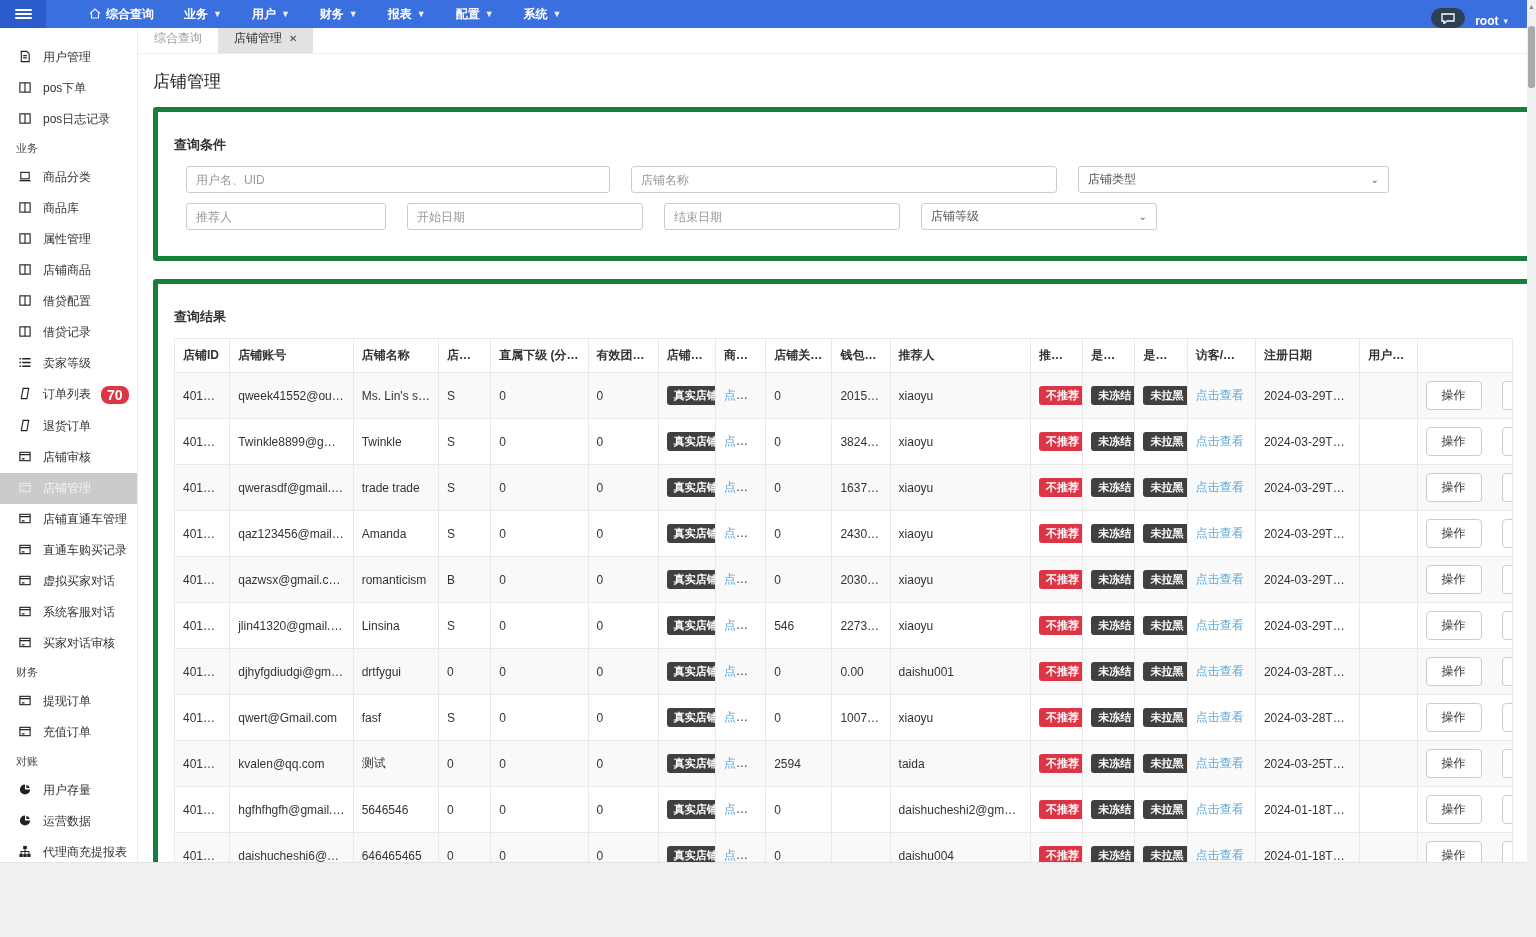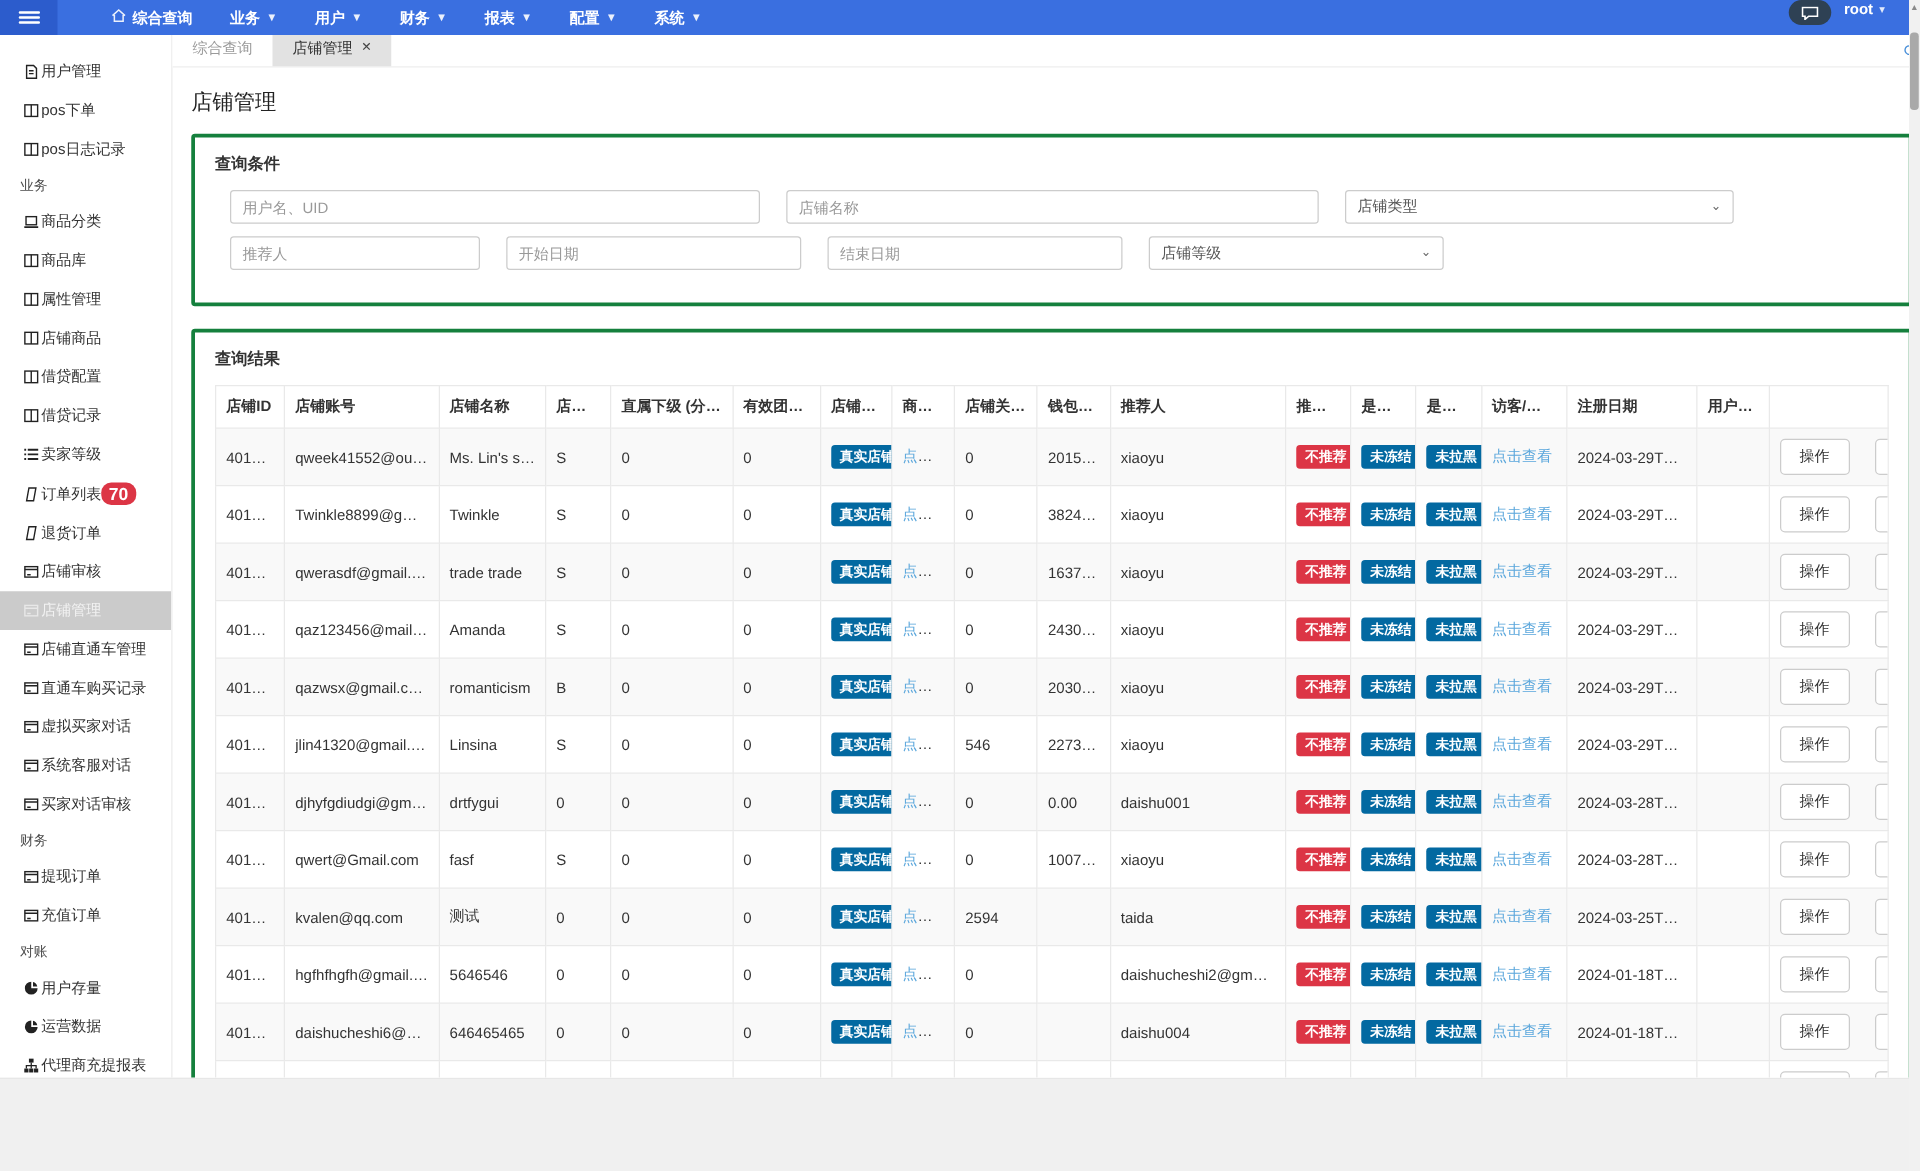--- a/index.html
+++ b/index.html
@@ -8,71 +8,71 @@
 
   
   .navbar { height:28px; background:#3a6fe0; display:flex; align-items:stretch; position:relative; z-index:5; }
   .nav-burger { width:46px; background:#2c5ccc; display:flex; align-items:center; justify-content:center; cursor:pointer; }
   .nav-burger span { display:block; width:17px; }
   .nav-burger i { display:block; height:2px; background:#fff; margin:2px 0; border-radius:1px; }
   .nav-menu { display:flex; align-items:stretch; margin-left:28px; }
   .nav-item { display:flex; align-items:center; gap:5px; padding:0 15px; color:#fff; font-size:12px; font-weight:bold; cursor:pointer; }
   .nav-item .glyph { font-size:11px; opacity:.9; }
   .nav-item .caret { font-size:9px; opacity:.9; }
-  .nav-right { margin-left:auto; display:flex; align-items:flex-start; padding-right:28px; gap:10px; }
+  .nav-right { margin-left:auto; display:flex; align-items:flex-end; padding-right:28px; gap:10px; }
   .chat-pill { width:34px; height:20px; border-radius:10px; background:#2e4154; display:flex; align-items:center; justify-content:center; cursor:pointer; }
   .chat-pill svg { display:block; }
   .nav-user { color:#fff; font-size:12px; font-weight:bold; display:flex; align-items:center; gap:5px; cursor:pointer; }
   .nav-user .caret { font-size:9px; opacity:.85; }
 
   
   .layout { display:flex; height:834px; background:#fff; }
   .sidebar { width:137px; background:#fff; padding-top:14px; flex:none; overflow:hidden; }
   .side-section { font-size:11px; color:#4a4a4a; padding:6px 6px 6px 16px; }
-  .side-item { display:flex; align-items:center; padding:7px 6px 7px 18px; font-size:12px; color:#333; cursor:pointer; }
+  .side-item { display:flex; align-items:flex-start; gap:10px; padding:7px 6px 7px 18px; font-size:12px; color:#333; cursor:pointer; }
   .side-item .icon { width:15px; height:14px; flex:none; color:#222; display:flex; align-items:center; }
   .side-item .icon svg { width:14px; height:13px; }
   .side-item.active { background:#cbcbcb; color:#f2f2f2; }
   .side-item.active .icon { color:#e8e8e8; }
   .side-badge { background:#dc3545; color:#fff; font-size:14px; border-radius:8px; padding:1px 6px; font-weight:bold; }
 
   .main { flex:1; display:flex; flex-direction:column; background:#fff; border-left:1px solid #ececec; }
 
   
   .tabbar { height:26px; display:flex; align-items:flex-end; background:#fff; border-bottom:1px solid #eee; position:relative; }
   .tab { font-size:12px; padding:6px 16px; color:#9a9a9a; cursor:pointer; display:flex; align-items:center; gap:7px; }
   .tab.active { background:#e2e2e2; color:#333; }
   .tab .close { font-size:10px; color:#444; cursor:pointer; }
   .tab-refresh { position:absolute; right:16px; top:5px; color:#4a90d9; font-size:13px; cursor:pointer; }
 
   
   .content { padding:6px 20px 0 15px; flex:1; overflow:hidden; }
   .page-title { font-size:17px; color:#222; margin:10px 0 14px 0; font-weight:normal; }
 
-  .panel { border:3px solid #15803d; border-radius:3px; padding:12px 16px 16px 16px; margin-bottom:18px; background:#fff; }
+  .panel { border:5px solid #15803d; border-radius:3px; padding:24px 16px 16px 16px; margin-bottom:18px; background:#fff; }
   .panel-title { font-size:13px; font-weight:bold; color:#333; margin-bottom:12px; }
 
   .filter-row { display:flex; gap:21px; margin-bottom:10px; margin-left:12px; }
   .f-input, .f-select, .f-button { height:27px; border:1px solid #ccc; border-radius:3px; font-size:12px; color:#555; background:#fff; }
   .f-input { padding:0 9px; }
   .f-input::placeholder { color:#999; }
   .f-select { display:flex; align-items:center; justify-content:space-between; padding:0 9px; cursor:pointer; color:#555; }
   .f-select .caret { font-size:10px; color:#666; }
   .f-button { width:311px; font-size:12px; color:#333; cursor:pointer; }
   .w-424 { width:424px; } .w-426 { width:426px; } .w-311 { width:311px; }
   .w-200 { width:200px; } .w-202 { width:236px; }
 
   
   table.results { border-collapse:collapse; table-layout:fixed; width:1339px; font-size:12px; }
   table.results th, table.results td { border:1px solid #e9e9e9; padding:8px 8px; text-align:left;
     color:#333; overflow:hidden; white-space:nowrap; text-overflow:ellipsis; vertical-align:middle; }
   table.results th { font-weight:bold; color:#333; background:#fff; }
   table.results tbody tr:nth-child(odd) { background:#f9f9f9; }
   .badge { display:inline-block; padding:2px 7px; border-radius:3px; color:#fff; font-size:11px; font-weight:bold; }
-  .badge-green { background:#0369a1; }
+  .badge-green { background:#404040; }
   .badge-red { background:#dc3545; }
   a.tbl-link { color:#5ba7dc; text-decoration:none; cursor:pointer; }
   .btn-group { display:flex; gap:20px; }
   .btn-op { border:1px solid #ccc; background:#fff; border-radius:4px; padding:5px 15px; font-size:12px; color:#333; cursor:pointer; }
   .btn-caret { border:1px solid #ccc; background:#fff; border-radius:4px; padding:5px 8px; font-size:9px; color:#333; cursor:pointer; }
 
   
   .footer { height:75px; background:#f0f0f0; border-top:1px solid #e4e4e4; }
   .scrollbar { position:fixed; top:0; right:0; width:9px; height:937px; background:#f1f1f1; z-index:20; }
   .scroll-arrow { color:#8a8a8a; font-size:7px; text-align:center; padding-top:3px; }

